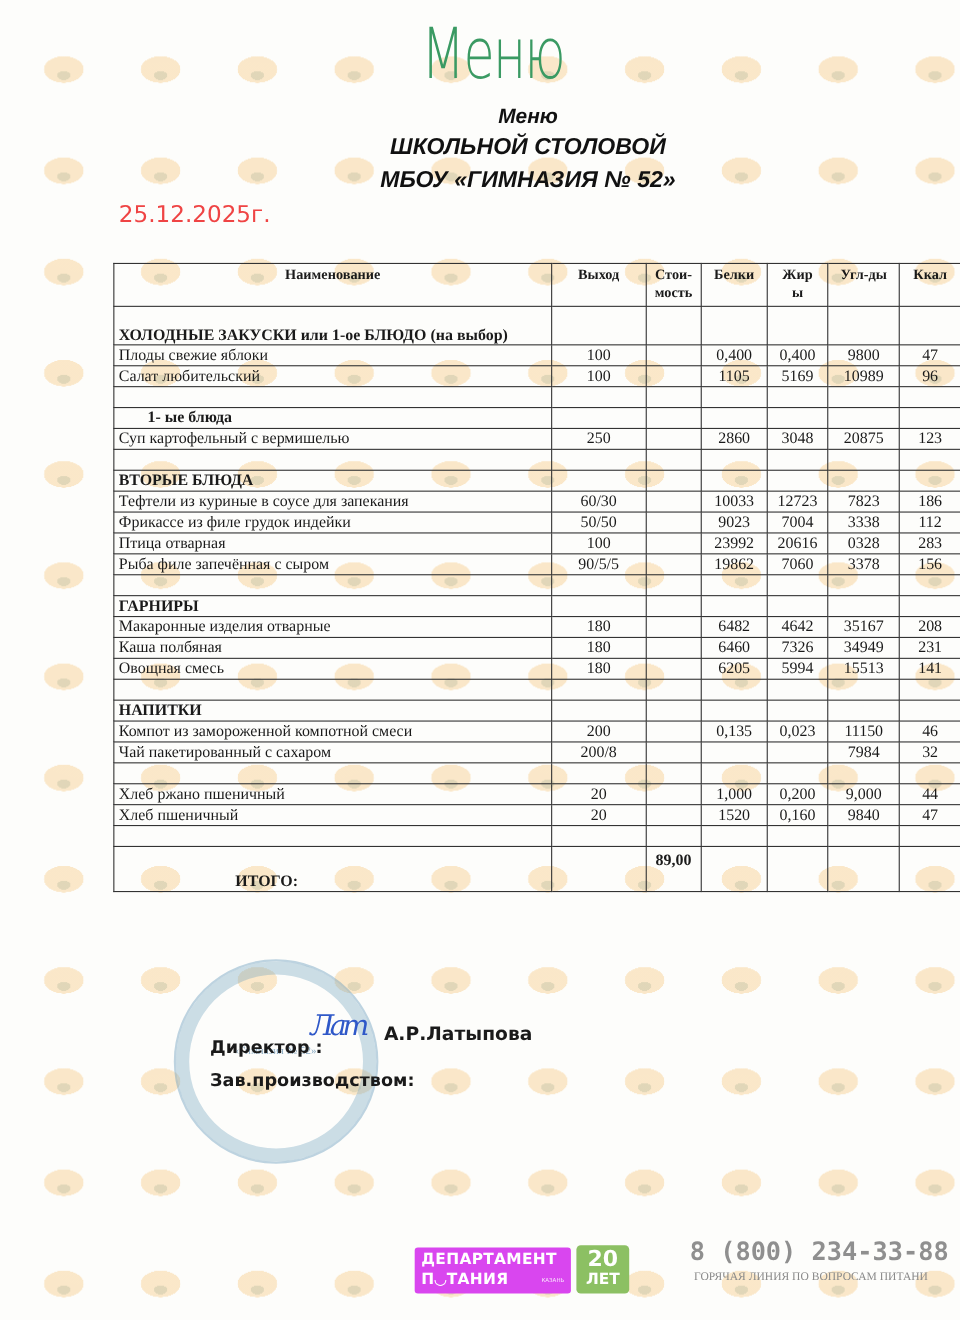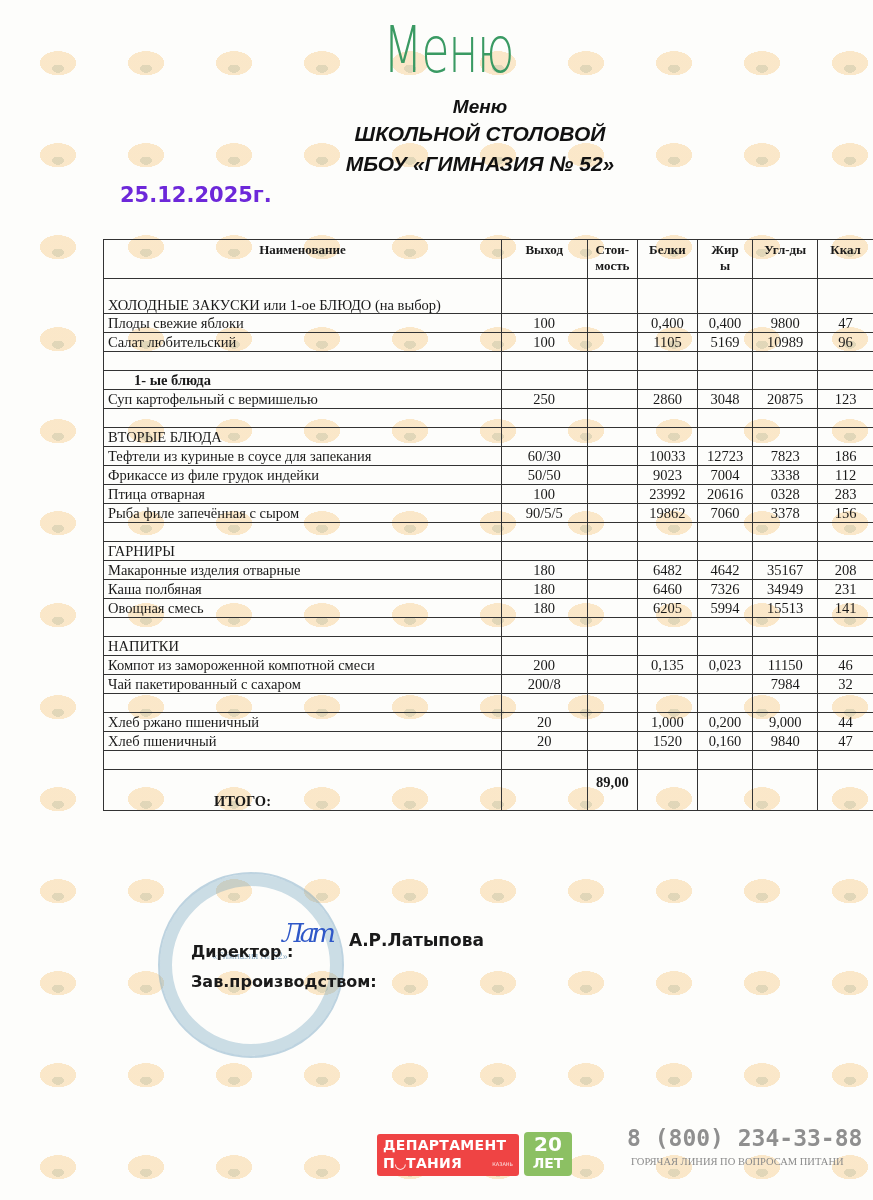--- a/index.html
+++ b/index.html
@@ -30,22 +30,22 @@
   .heading {
     left: 300px; width: 360px; text-align: center;
     font-family: "Liberation Sans", sans-serif; font-style: italic; font-weight: bold;
     color: #111;
   }
   .h1 { top: 96px; font-size: 19px; left: 420px; width: 120px; }
   .h2 { top: 122px; font-size: 21px; left: 310px; width: 340px; }
   .h3 { top: 152px; font-size: 21px; left: 305px; width: 350px; }
 
   .date {
-    left: 120px; top: 183px;
-    font-family: "DejaVu Sans", sans-serif; font-weight: bold; font-size: 21px; color: #6d28d9;
+    left: 108px; top: 183px;
+    font-family: "DejaVu Sans", sans-serif; font-weight: normal; font-size: 21px; color: #ef4444;
   }
 
   table.menu {
     position: absolute; left: 103px; top: 239px; z-index: 2;
     border-collapse: collapse;
     font-family: "Liberation Serif", serif; font-size: 14.5px;
   }
   table.menu td, table.menu th {
     border: 1px solid #333;
     padding: 0 4px;
@@ -59,21 +59,21 @@
     text-align: center;
   }
   th.c-name { vertical-align: middle; }
   .c-name { width: 347px; text-align: left; }
   .c-out { width: 89px; text-align: center; }
   .c-price { width: 44px; text-align: center; }
   .c-prot { width: 55px; text-align: center; }
   .c-fat { width: 50px; text-align: center; }
   .c-carb { width: 62px; text-align: center; }
   .c-kcal { width: 52px; text-align: center; }
-  table.menu td.section { font-weight: normal; }
+  table.menu td.section { font-weight: bold; }
   table.menu td.indent { padding-left: 30px; font-weight: bold; }
   table.menu tr.head-row th { height: 36px; }
   table.menu tr.total-row td { height: 36px; font-weight: bold; }
   table.menu td.total-label { text-align: center; vertical-align: bottom; padding-left: 0; padding-right: 120px; }
   table.menu td.total-value { vertical-align: top; padding-top: 4px; }
   table.menu tr.tall td { height: 34px; line-height: 16px; }
   .nb { border-right: none !important; }
 
   
   .stamp {
@@ -93,21 +93,21 @@
   .zav { left: 191px; top: 960px; }
   .signature {
     left: 282px; top: 918px; width: 70px; height: 30px;
     font-family: "DejaVu Serif", serif; font-style: italic; font-size: 26px; color: #2f58c8;
     letter-spacing: -4px;
   }
 
   
   .logo {
     left: 377px; top: 1134px; width: 142px; height: 42px;
-    background: #ef4444; border-radius: 3px; color: #fff;
+    background: #d946ef; border-radius: 3px; color: #fff;
     font-family: "DejaVu Sans", sans-serif; font-weight: bold;
   }
   .logo .l1 { position: absolute; left: 6px; top: 3px; font-size: 14px; letter-spacing: 0.3px; }
   .logo .l2 { position: absolute; left: 6px; top: 21px; font-size: 14px; letter-spacing: 0.3px; }
   .logo .l3 { position: absolute; right: 6px; top: 27px; font-size: 5px; font-weight: normal; opacity: 0.85; }
   .badge {
     left: 524px; top: 1132px; width: 48px; height: 44px; border-radius: 4px;
     background: #8cc063; color: #fff; text-align: center;
     font-family: "DejaVu Sans", sans-serif; font-weight: bold;
   }

